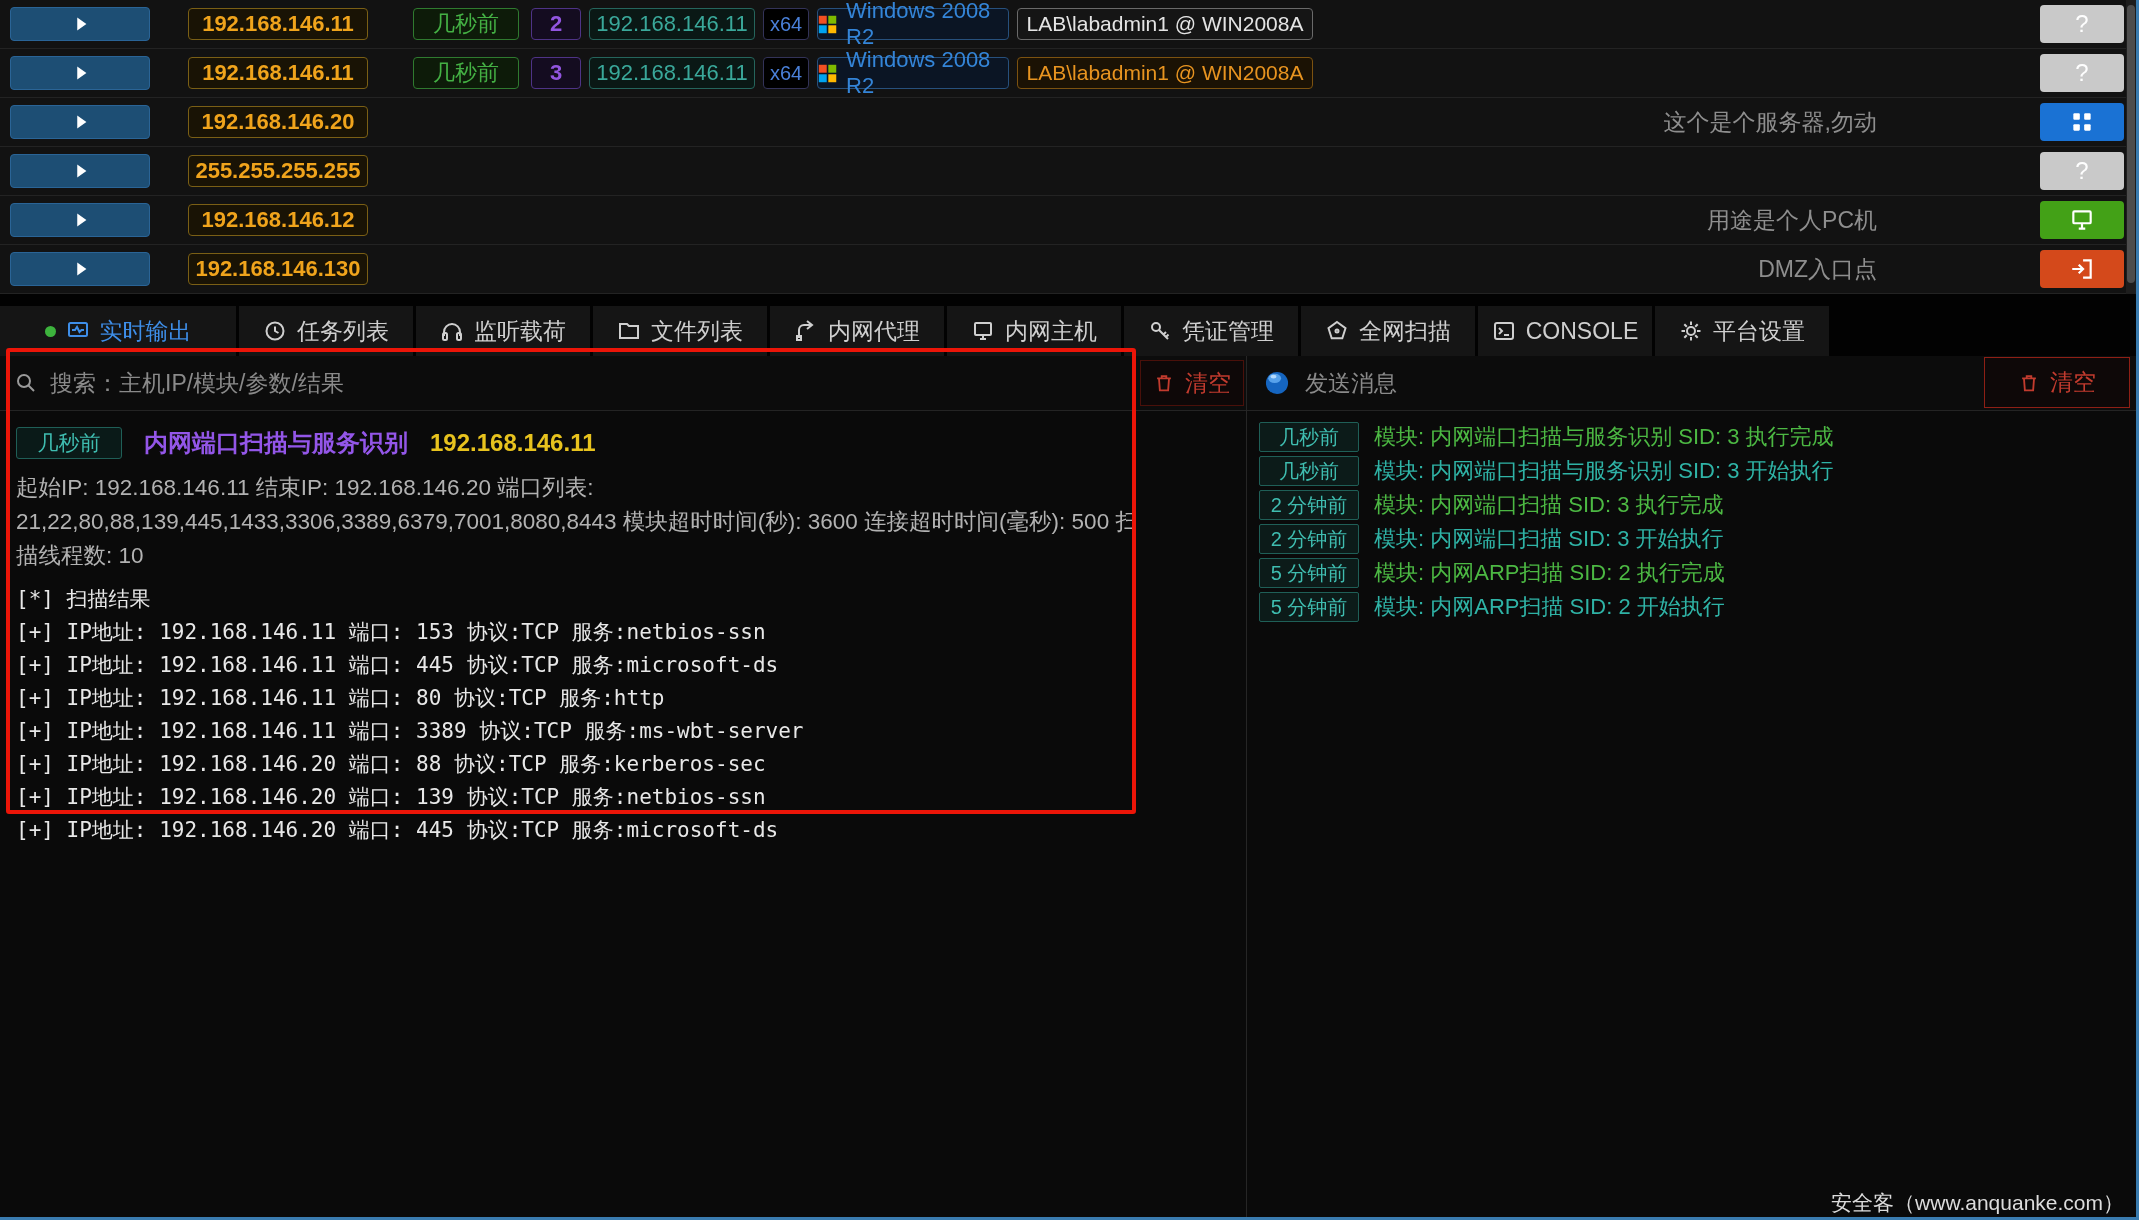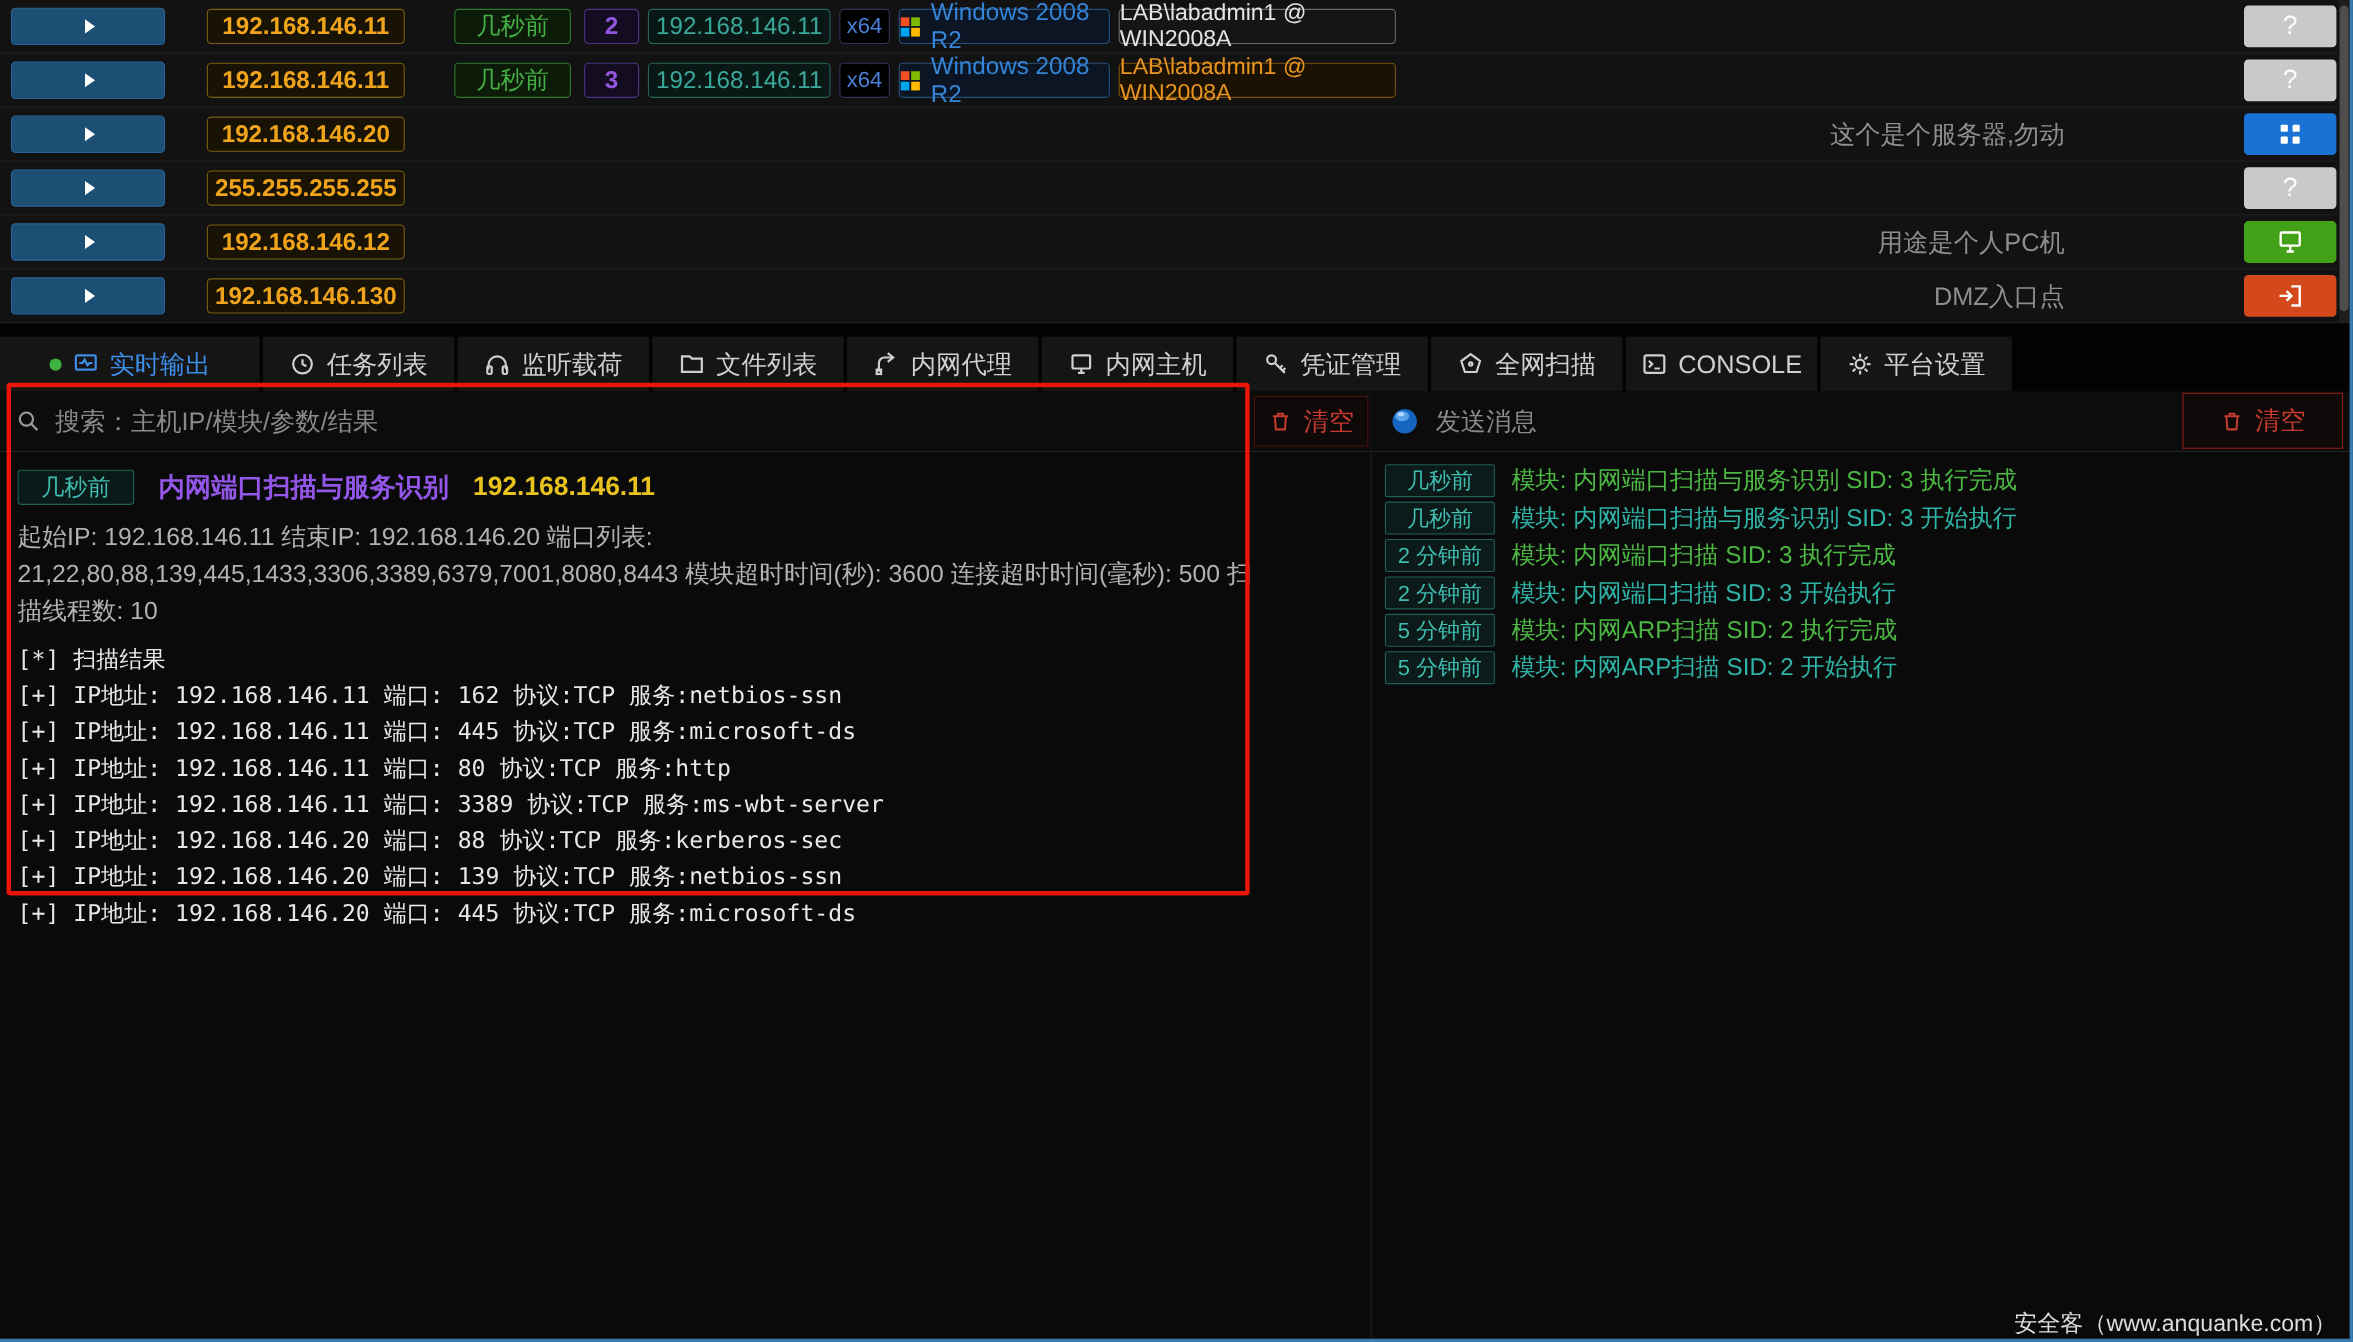--- a/index.html
+++ b/index.html
@@ -14,21 +14,21 @@
   .play-btn { width:140px; height:34px; background:#1d4e74; border:1px solid #2a6496;
     border-radius:4px; display:flex; align-items:center; justify-content:center; cursor:pointer; }
   .chip { height:32px; border-radius:4px; display:flex; align-items:center; justify-content:center;
     font-size:22px; }
   .chip.ip   { width:180px; margin-left:38px; color:#f0a41c; border:1px solid #7a5f15; background:#191305; font-weight:bold; }
   .chip.time { width:106px; margin-left:45px; color:#44b044; border:1px solid #2f7a2f; background:#0d1b09; }
   .chip.session { width:50px; margin-left:12px; color:#9255e0; border:1px solid #4e3386; background:#140c20; font-weight:bold; }
   .chip.iip  { width:166px; margin-left:8px; color:#3aa89a; border:1px solid #25655c; background:#0a1815; }
   .chip.arch { width:46px; margin-left:8px; color:#4a80d8; border:1px solid #333358; background:#000000; font-size:20px; }
   .chip.os   { width:192px; margin-left:8px; color:#3485d8; border:1px solid #27507c; background:#0b1524; gap:9px; }
-  .chip.user { width:252px; margin-left:8px; font-size:21px; }
+  .chip.user { width:296px; margin-left:8px; font-size:21px; }
   .user-white { color:#e4e4e4; border:1px solid #6a6a6a; background:#151515; }
   .user-orange { color:#e89420; border:1px solid #7c5210; background:#1b1204; }
   .note { position:absolute; right:249px; color:#8e8e8e; font-size:23px; }
   .action { position:absolute; left:2040px; width:84px; height:38px; border-radius:4px;
     display:flex; align-items:center; justify-content:center; cursor:pointer;
     color:#fff; font-size:24px; }
   .btn-gray { background:#c9c9c9; color:#fefefe; }
   .btn-blue { background:#1a72d4; }
   .btn-green { background:#43a117; }
   .btn-orange { background:#d4491b; }
@@ -306,21 +306,21 @@
 
       <div class="output">
         <div class="entry-header">
           <div class="time-chip">几秒前</div>
           <span class="module">内网端口扫描与服务识别</span>
           <span class="target">192.168.146.11</span>
         </div>
         <div class="params">起始IP: 192.168.146.11 结束IP: 192.168.146.20 端口列表: 21,22,80,88,139,445,1433,3306,3389,6379,7001,8080,8443 模块超时时间(秒): 3600 连接超时时间(毫秒): 500 扫描线程数: 10</div>
         <div class="result">
           <div>[*] 扫描结果</div>
-          <div>[+] IP地址: 192.168.146.11 端口: 162 协议:TCP 服务:netbios-ssn</div>
+          <div>[+] IP地址: 192.168.146.11 端口: 153 协议:TCP 服务:netbios-ssn</div>
           <div>[+] IP地址: 192.168.146.11 端口: 445 协议:TCP 服务:microsoft-ds</div>
           <div>[+] IP地址: 192.168.146.11 端口: 80 协议:TCP 服务:http</div>
           <div>[+] IP地址: 192.168.146.11 端口: 3389 协议:TCP 服务:ms-wbt-server</div>
           <div>[+] IP地址: 192.168.146.20 端口: 88 协议:TCP 服务:kerberos-sec</div>
           <div>[+] IP地址: 192.168.146.20 端口: 139 协议:TCP 服务:netbios-ssn</div>
           <div>[+] IP地址: 192.168.146.20 端口: 445 协议:TCP 服务:microsoft-ds</div>
         </div>
       </div>
     </div>
 

